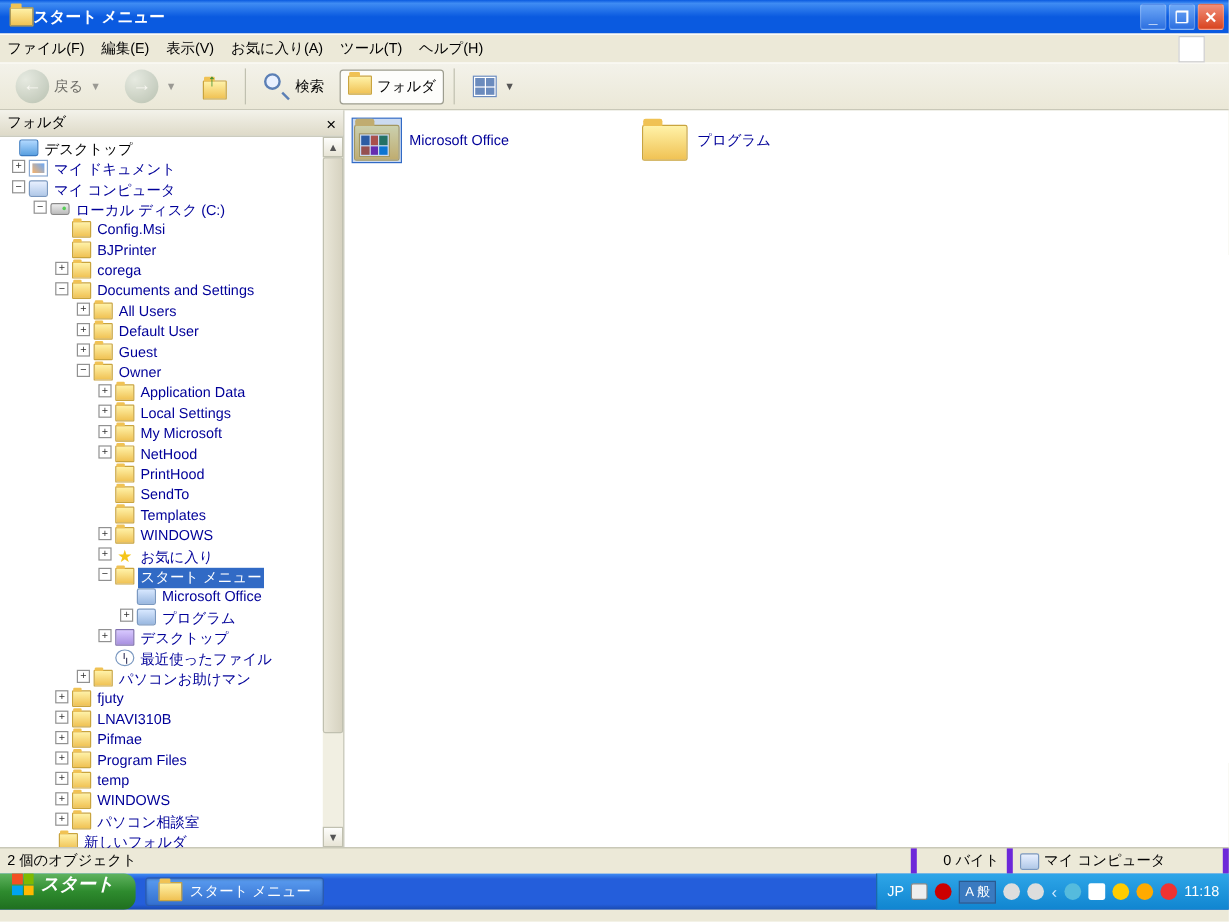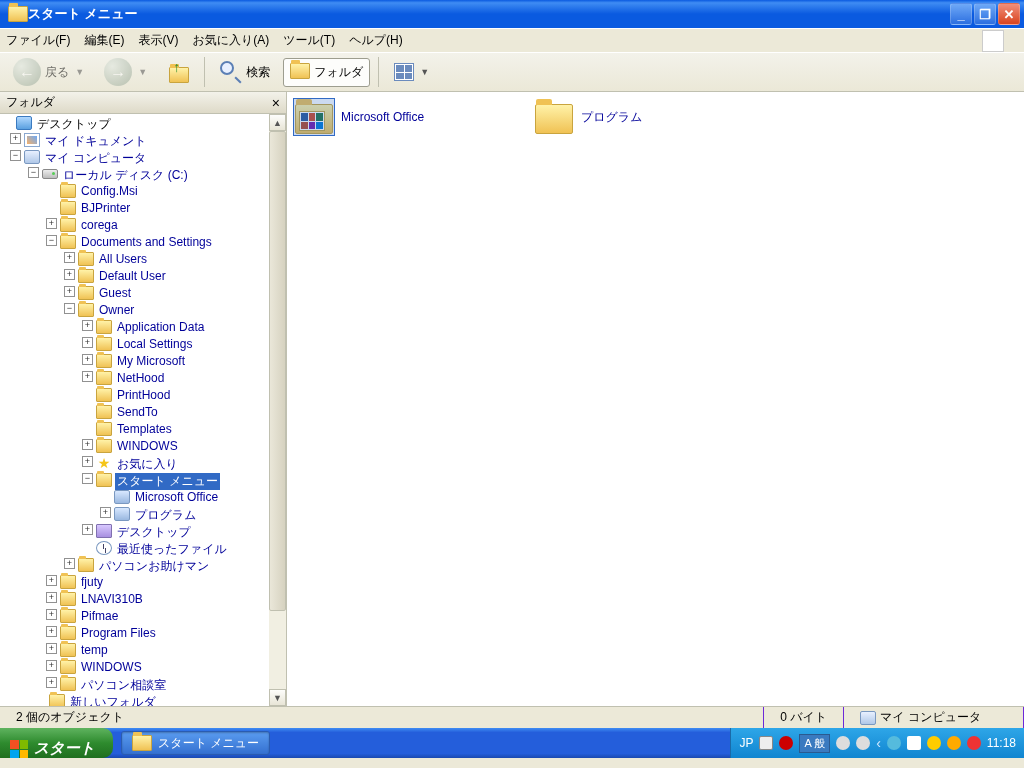--- a/index.html
+++ b/index.html
@@ -82,28 +82,28 @@
 .big-folder { width: 38px; height: 30px; background: linear-gradient(to bottom, #fff2a8, #f0c254); border: 1px solid #c9a43e; border-radius: 2px; position: absolute; bottom: 0; }
 .big-folder::before { content: ""; position: absolute; top: -6px; left: 0; width: 16px; height: 6px; background: #f0c254; border-radius: 2px 2px 0 0; }
 .item.selected .big-icon { outline: 1px solid #316ac5; outline-offset: 1px; }
 .item.selected .big-icon::after { content: ""; position: absolute; inset: -1px; background: rgba(49,106,197,0.25); }
 .msoffice-overlay { position: absolute; left: 4px; bottom: 3px; width: 26px; height: 20px; background: #fff; border: 1px solid #c9a43e; display: grid; grid-template-columns: repeat(3, 1fr); grid-template-rows: repeat(2, 1fr); gap: 1px; padding: 1px; }
 .msoffice-overlay span:nth-child(1){background:#2b579a}.msoffice-overlay span:nth-child(2){background:#d24726}.msoffice-overlay span:nth-child(3){background:#217346}.msoffice-overlay span:nth-child(4){background:#b7472a}.msoffice-overlay span:nth-child(5){background:#7719aa}.msoffice-overlay span:nth-child(6){background:#0078d7}
 .item .name { color: #000099; }
 
 
 .statusbar { height: 22px; background: #ece9d8; border-top: 1px solid #c0c0b0; display: flex; align-items: center; font-size: 12px; }
-.statusbar .cell { padding: 0 16px; border-right: 1px solid #6d28d9; height: 100%; display: flex; align-items: center; }
+.statusbar .cell { padding: 0 6px; border-right: 5px solid #6d28d9; height: 100%; display: flex; align-items: center; }
 .statusbar .cell.left { flex: 1; }
 .statusbar .cell.size { width: 80px; justify-content: flex-end; }
 .statusbar .cell.loc { width: 180px; gap: 4px; }
 
 
 .taskbar { height: 30px; background: linear-gradient(to bottom, #3f8cf3 0%, #245edb 15%, #245edb 85%, #1a4ab0 100%); display: flex; align-items: center; color: #fff; font-size: 12px; }
-.start-btn { height: 30px; padding: 0 18px 0 10px; background: linear-gradient(to bottom, #5fb35f 0%, #2e8b2e 50%, #1f6f1f 100%); border-radius: 0 10px 10px 0; display: flex; align-items: flex-end; gap: 6px; font-weight: bold; font-style: italic; font-size: 15px; }
+.start-btn { height: 30px; padding: 0 18px 0 10px; background: linear-gradient(to bottom, #5fb35f 0%, #2e8b2e 50%, #1f6f1f 100%); border-radius: 0 10px 10px 0; display: flex; align-items: flex-start; gap: 6px; font-weight: bold; font-style: italic; font-size: 15px; }
 .start-logo { width: 18px; height: 18px; display: grid; grid-template-columns: 1fr 1fr; grid-template-rows: 1fr 1fr; gap: 1px; }
 .start-logo span:nth-child(1){background:#f25022}.start-logo span:nth-child(2){background:#7fba00}.start-logo span:nth-child(3){background:#00a4ef}.start-logo span:nth-child(4){background:#ffb900}
 .task-item { margin-left: 8px; height: 24px; padding: 0 10px; background: linear-gradient(to bottom, #5a9cf0, #3470d0); border: 1px solid #2a5cb0; border-radius: 3px; display: flex; align-items: center; gap: 6px; box-shadow: inset 0 1px 2px rgba(0,0,0,0.25); }
 .tray { margin-left: auto; height: 30px; background: linear-gradient(to bottom, #2ea6e8, #1085d0); padding: 0 8px; display: flex; align-items: center; gap: 6px; border-left: 1px solid #1a6aa8; }
 .tray .lang-block { background: #3a7ac0; padding: 1px 4px; border: 1px solid #2a5a90; font-size: 11px; }
 .tray-icon { width: 14px; height: 14px; display: inline-block; border-radius: 2px; }
 </style>
 </head>
 <body>
 

